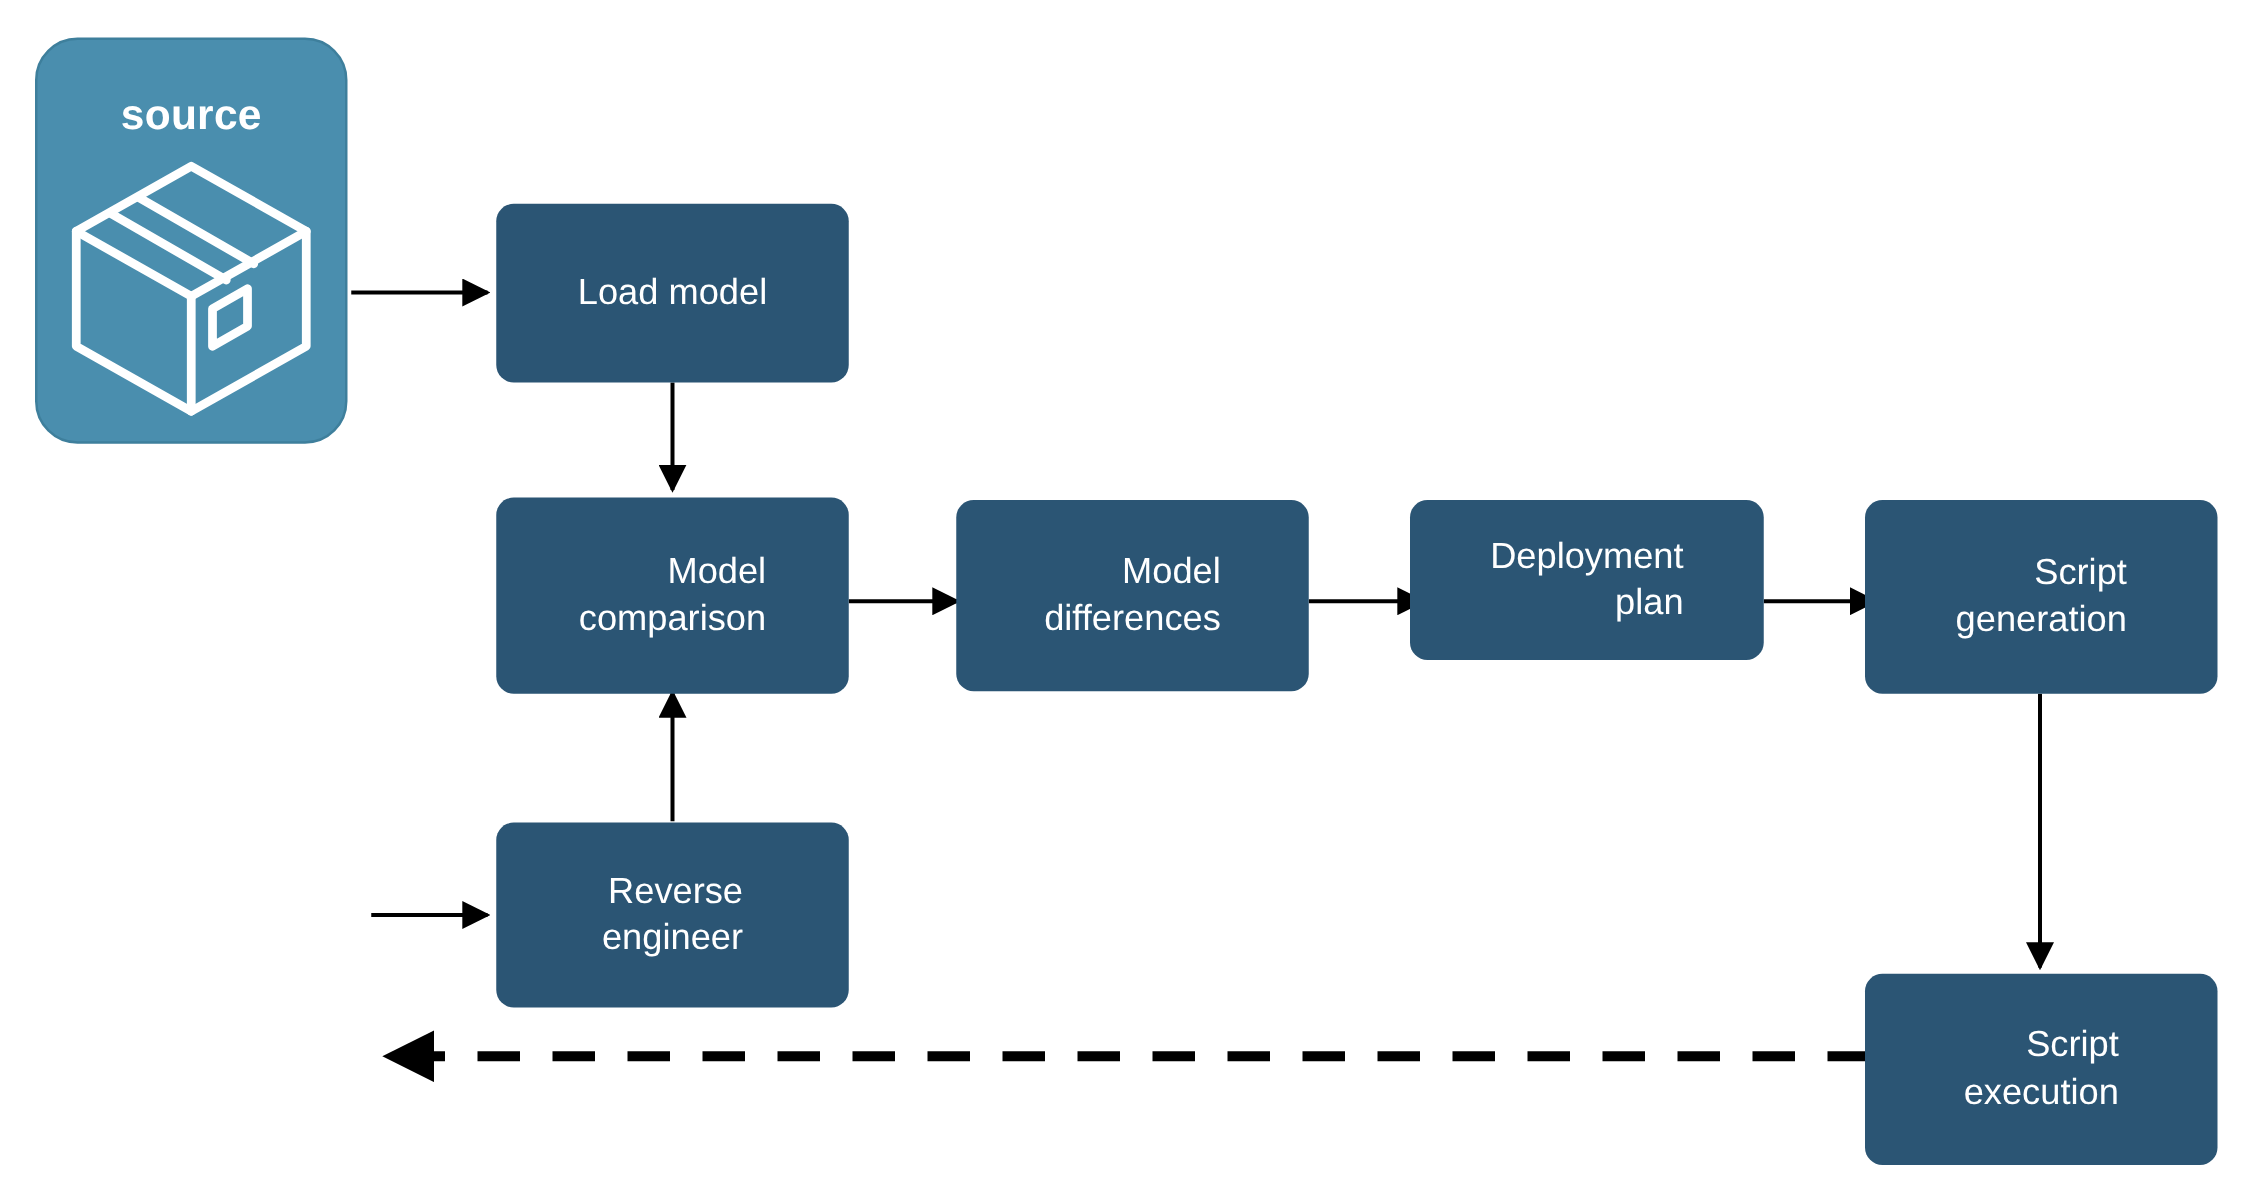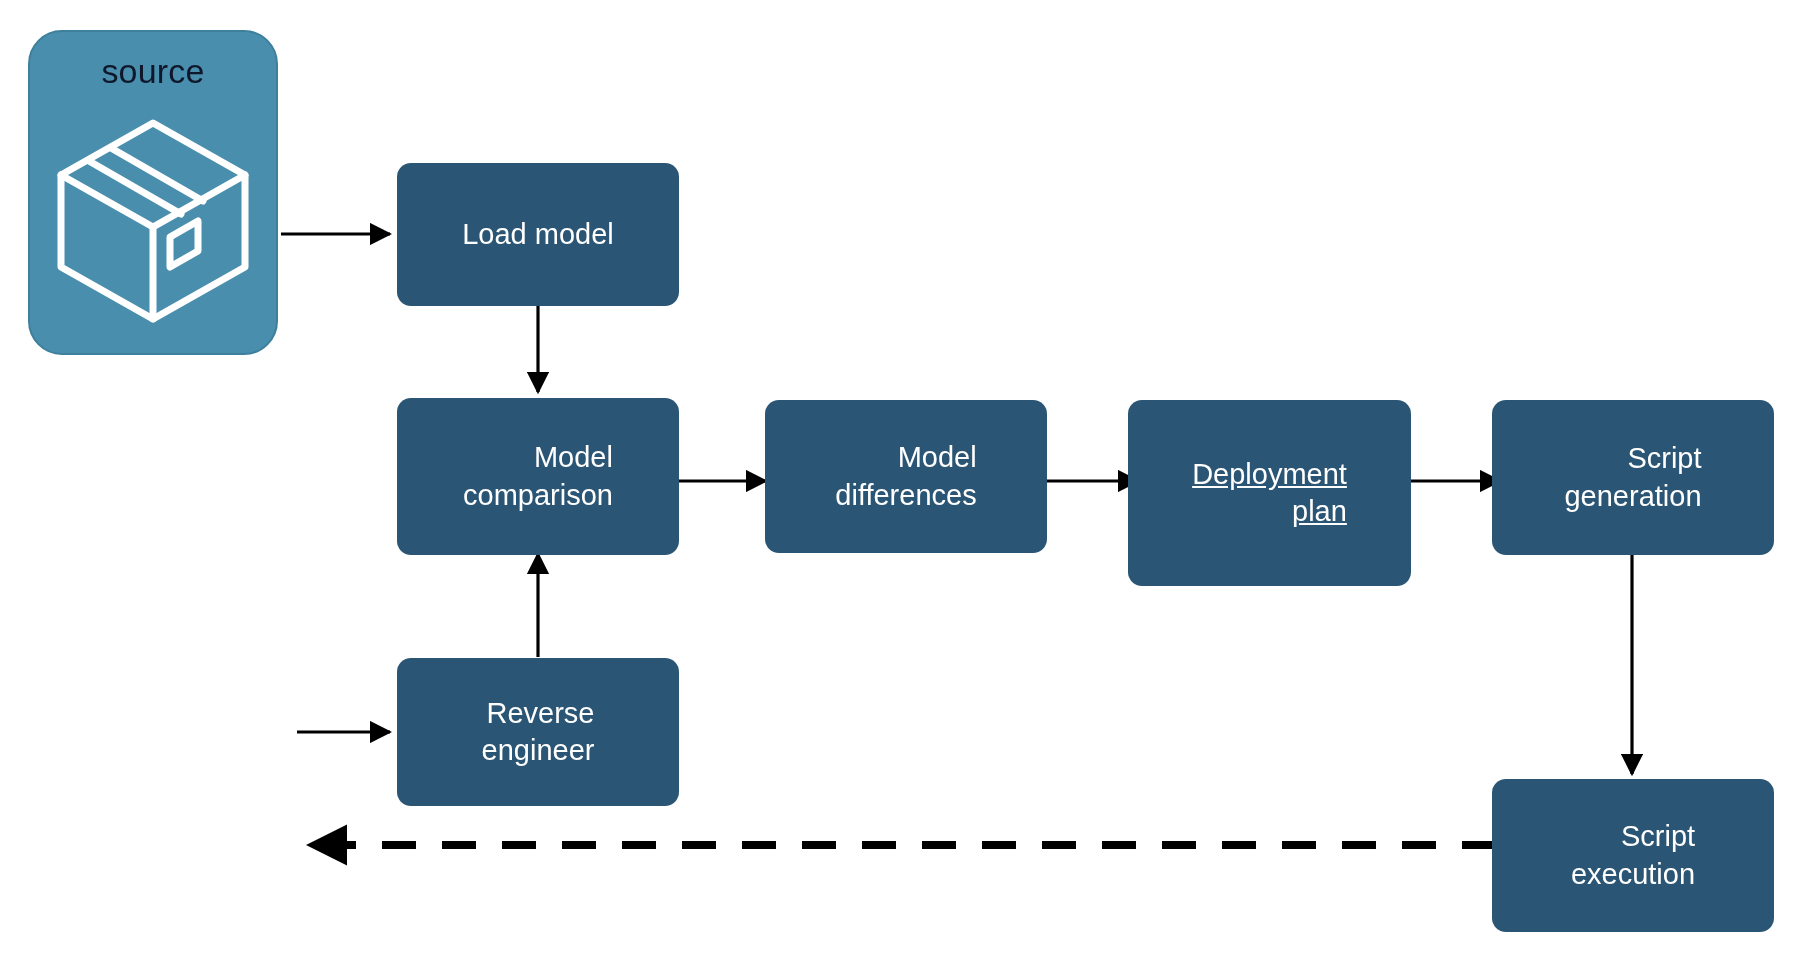--- a/index.html
+++ b/index.html
@@ -23,25 +23,25 @@
     border: 2px solid #3E7F9C;
     border-radius: 34px;
     display: flex;
     flex-direction: column;
     align-items: center;
     justify-content: flex-start;
     color: #ffffff;
   }
   .endpoint-label {
     font-size: 34px;
-    font-weight: normal;
+    font-weight: bold;
     letter-spacing: 0.2px;
-    margin-top: 22px;
+    margin-top: 43px;
     line-height: 1;
-    color: #0f172a;
+    color: #ffffff;
   }
   .endpoint-icon {
     flex: 1;
     display: flex;
     align-items: center;
     justify-content: center;
     width: 100%;
   }
   
   .proc {
@@ -134,21 +134,21 @@
     </div>
   </div>
 
   <div class="proc" style="left:765px; top:400px; width:282px; height:153px;">
     <div>
       <span>Model</span>
       <span>differences</span>
     </div>
   </div>
 
-  <div class="proc" style="left:1128px; top:400px; width:283px; height:186px;text-decoration:underline;">
+  <div class="proc" style="left:1128px; top:400px; width:283px; height:128px;">
     <div>
       <span>Deployment</span>
       <span>plan</span>
     </div>
   </div>
 
   <div class="proc" style="left:1492px; top:400px; width:282px; height:155px;">
     <div>
       <span>Script</span>
       <span>generation</span>

